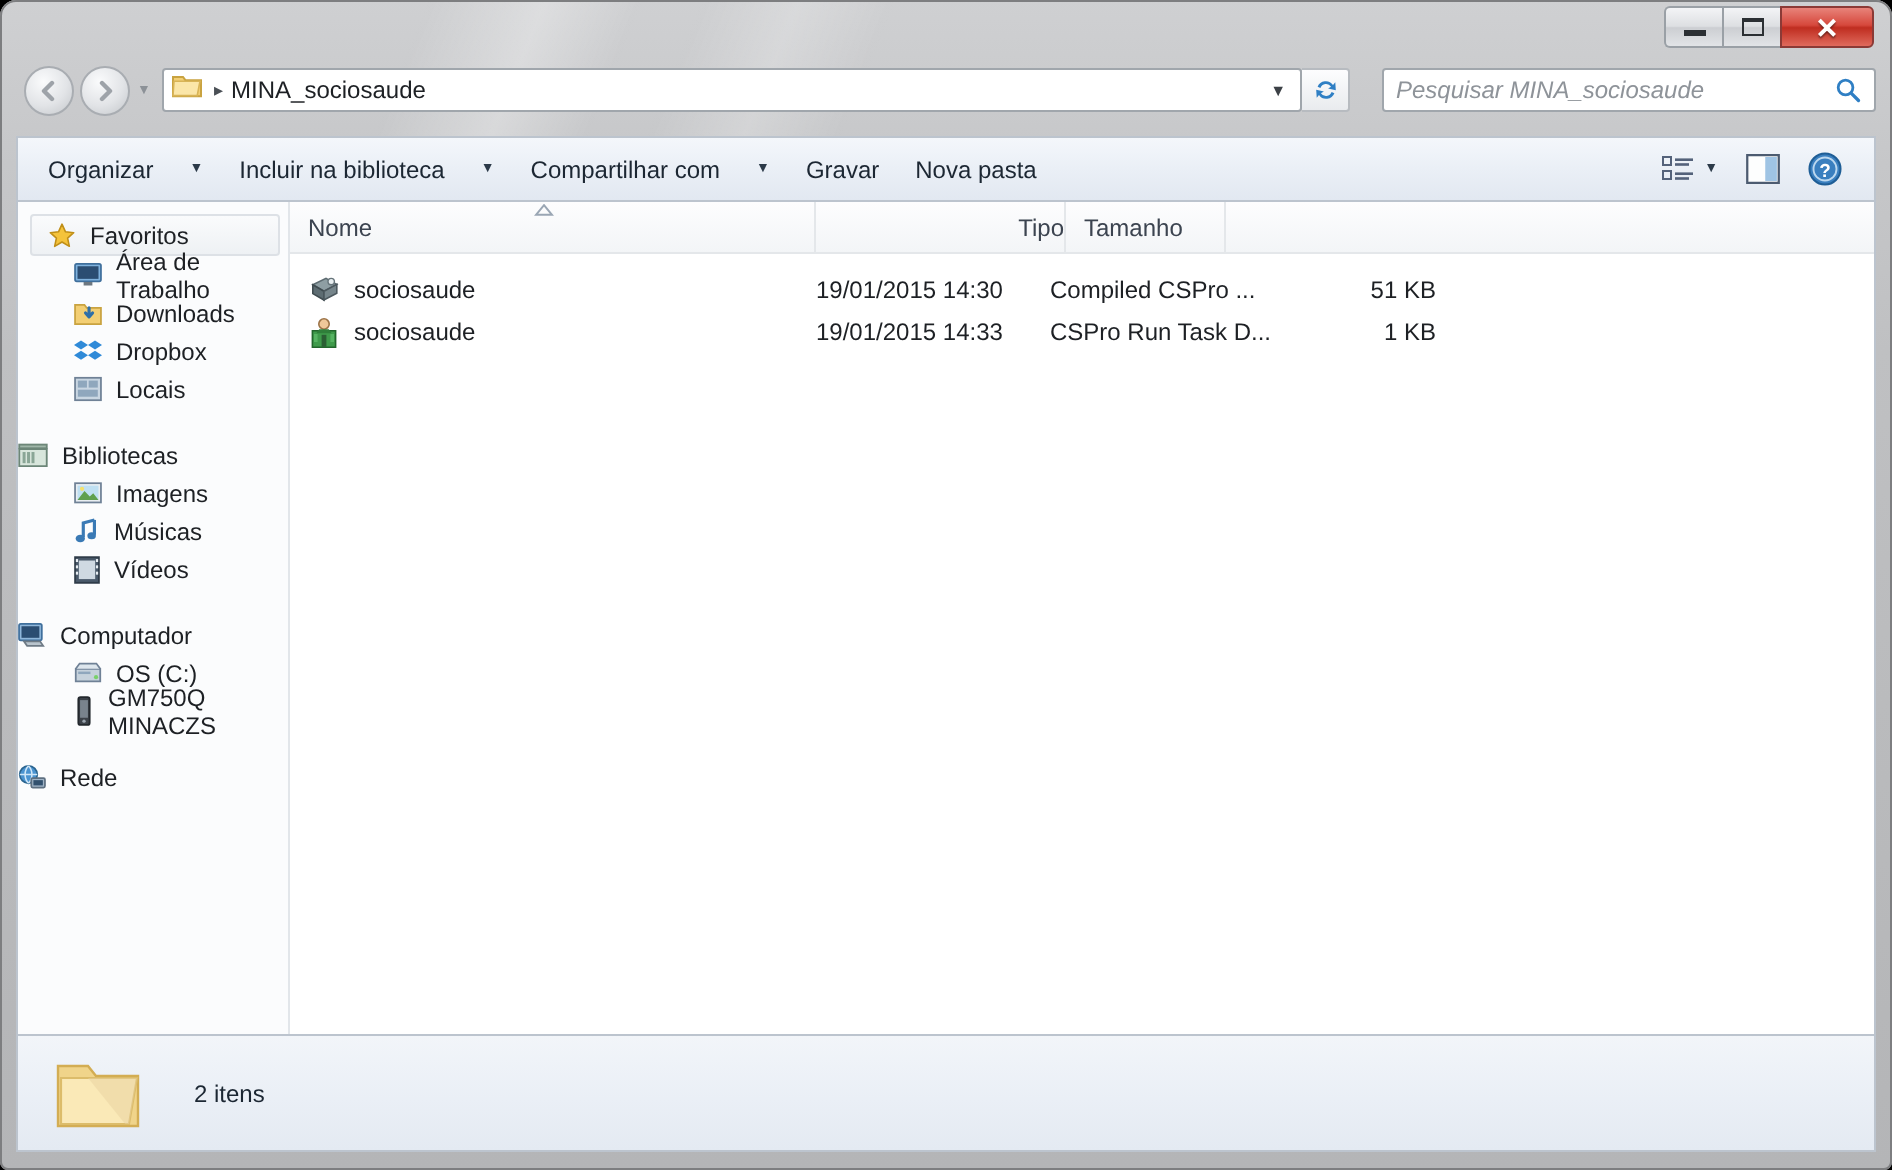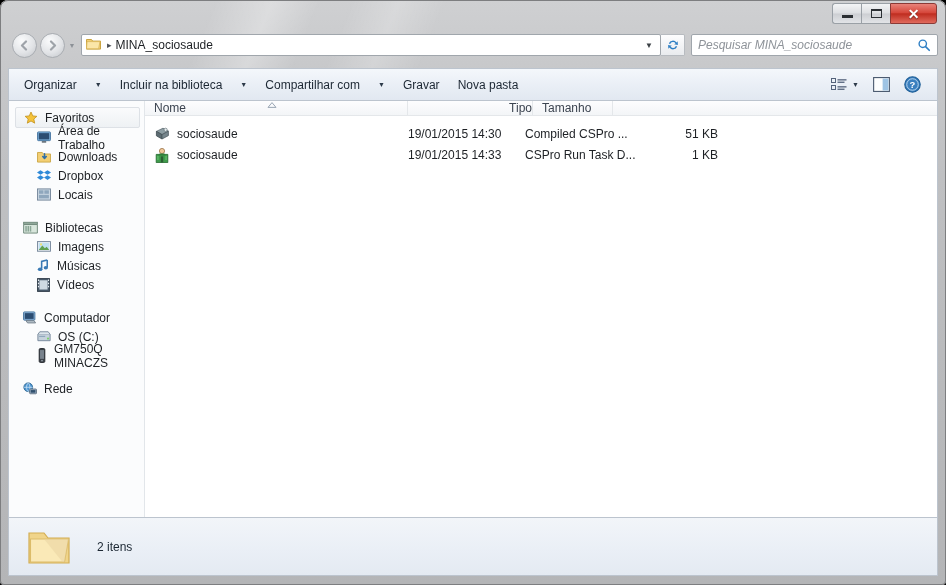--- a/index.html
+++ b/index.html
@@ -68,21 +68,21 @@
   }
   #addrbar .folder-ico { margin-left:2px; }
   #crumbArrow { color:#4a4f55; font-size:9px; margin:0 4px 0 6px; }
   #crumbText { font-size: 12px; color:#1d2024; }
   #addrDrop { margin-left:auto; color:#3c4146; font-size:8px; padding-right:5px; }
 
   #refreshBtn { width: 24px; height: 22px; display:flex; align-items:center; justify-content:center;
      border:1px solid #b7bbc0; border-left:none; background:linear-gradient(180deg,#fdfdfe,#e9ebee); border-radius:0 2px 2px 0;}
 
   #searchbox {
-    width: 247px; height: 22px; margin-left: 6px; background:#fff;
+    width: 247px; height: 22px; margin-left: 16px; background:#fff;
     border:1px solid #a0a6ac; border-radius:2px; display:flex; align-items:center; padding:0 6px;
   }
   #searchPlaceholder { font-size:12px; color:#8e9399; font-style: italic; flex:1; }
 
   
   #toolbar {
     position:absolute; left:8px; top:68px; width:930px; height:32px;
     background: linear-gradient(180deg,#f4f7fb 0%,#eaeff6 50%,#e2e8f1 100%);
     border:1px solid #bcc4ce; border-bottom:none;
     display:flex; align-items:center; padding: 0 6px;
@@ -92,31 +92,31 @@
   #tbright { margin-left:auto; display:flex; align-items:center; gap:2px; padding-right:4px; }
   .tbicon { padding: 3px 6px; display:flex; align-items:center; gap:5px; }
 
   
   #content {
     position:absolute; left:8px; top:100px; width:930px; height:418px;
     border:1px solid #bcc4ce; background:#fff; display:flex;
   }
   #sidebar { width:136px; background:#fbfcfd; border-right:1px solid #e2e6ea; padding-top:6px; overflow:hidden; }
   .navgroup { margin-bottom: 14px; }
-  .navrow2 { height:19px; display:flex; align-items:center; font-size:12px; color:#1d2024; padding-left:14px; gap:7px; }
+  .navrow2 { height:19px; display:flex; align-items:center; font-size:12px; color:#1d2024; gap:7px; }
   .navrow2.child { padding-left: 28px; }
   .navrow2.head { font-weight: normal; }
   .navrow2.selected {
     background: linear-gradient(180deg,#fafbfc,#eef1f4);
     border:1px solid #dde1e6; border-radius:2px; margin:0 4px 0 6px; padding-left:8px; height:21px;
   }
 
   
   #filepane { flex:1; background:#fff; position:relative; }
-  #colhead { height:15px; display:flex; background:linear-gradient(180deg,#fdfdfe,#f3f5f7); border-bottom:1px solid #e4e7ea; }
+  #colhead { height:26px; display:flex; background:linear-gradient(180deg,#fdfdfe,#f3f5f7); border-bottom:1px solid #e4e7ea; }
   .colcell { font-size:12px; color:#3b4category; color:#3c4450; display:flex; align-items:center; padding-left:9px; border-right:1px solid #e4e7ea; }
   #sortmark { position:absolute; left:122px; top:1px; width:10px; height:6px; }
   .filerow { height:21px; display:flex; align-items:center; font-size:12px; color:#1d2024; }
   .fr-name { width:263px; display:flex; align-items:center; gap:7px; padding-left:9px; }
   .fr-date { width:117px; }
   .fr-type { width:125px; }
   .fr-size { width:80px; text-align:right; padding-right:12px; }
 
   
   #statusbar {

